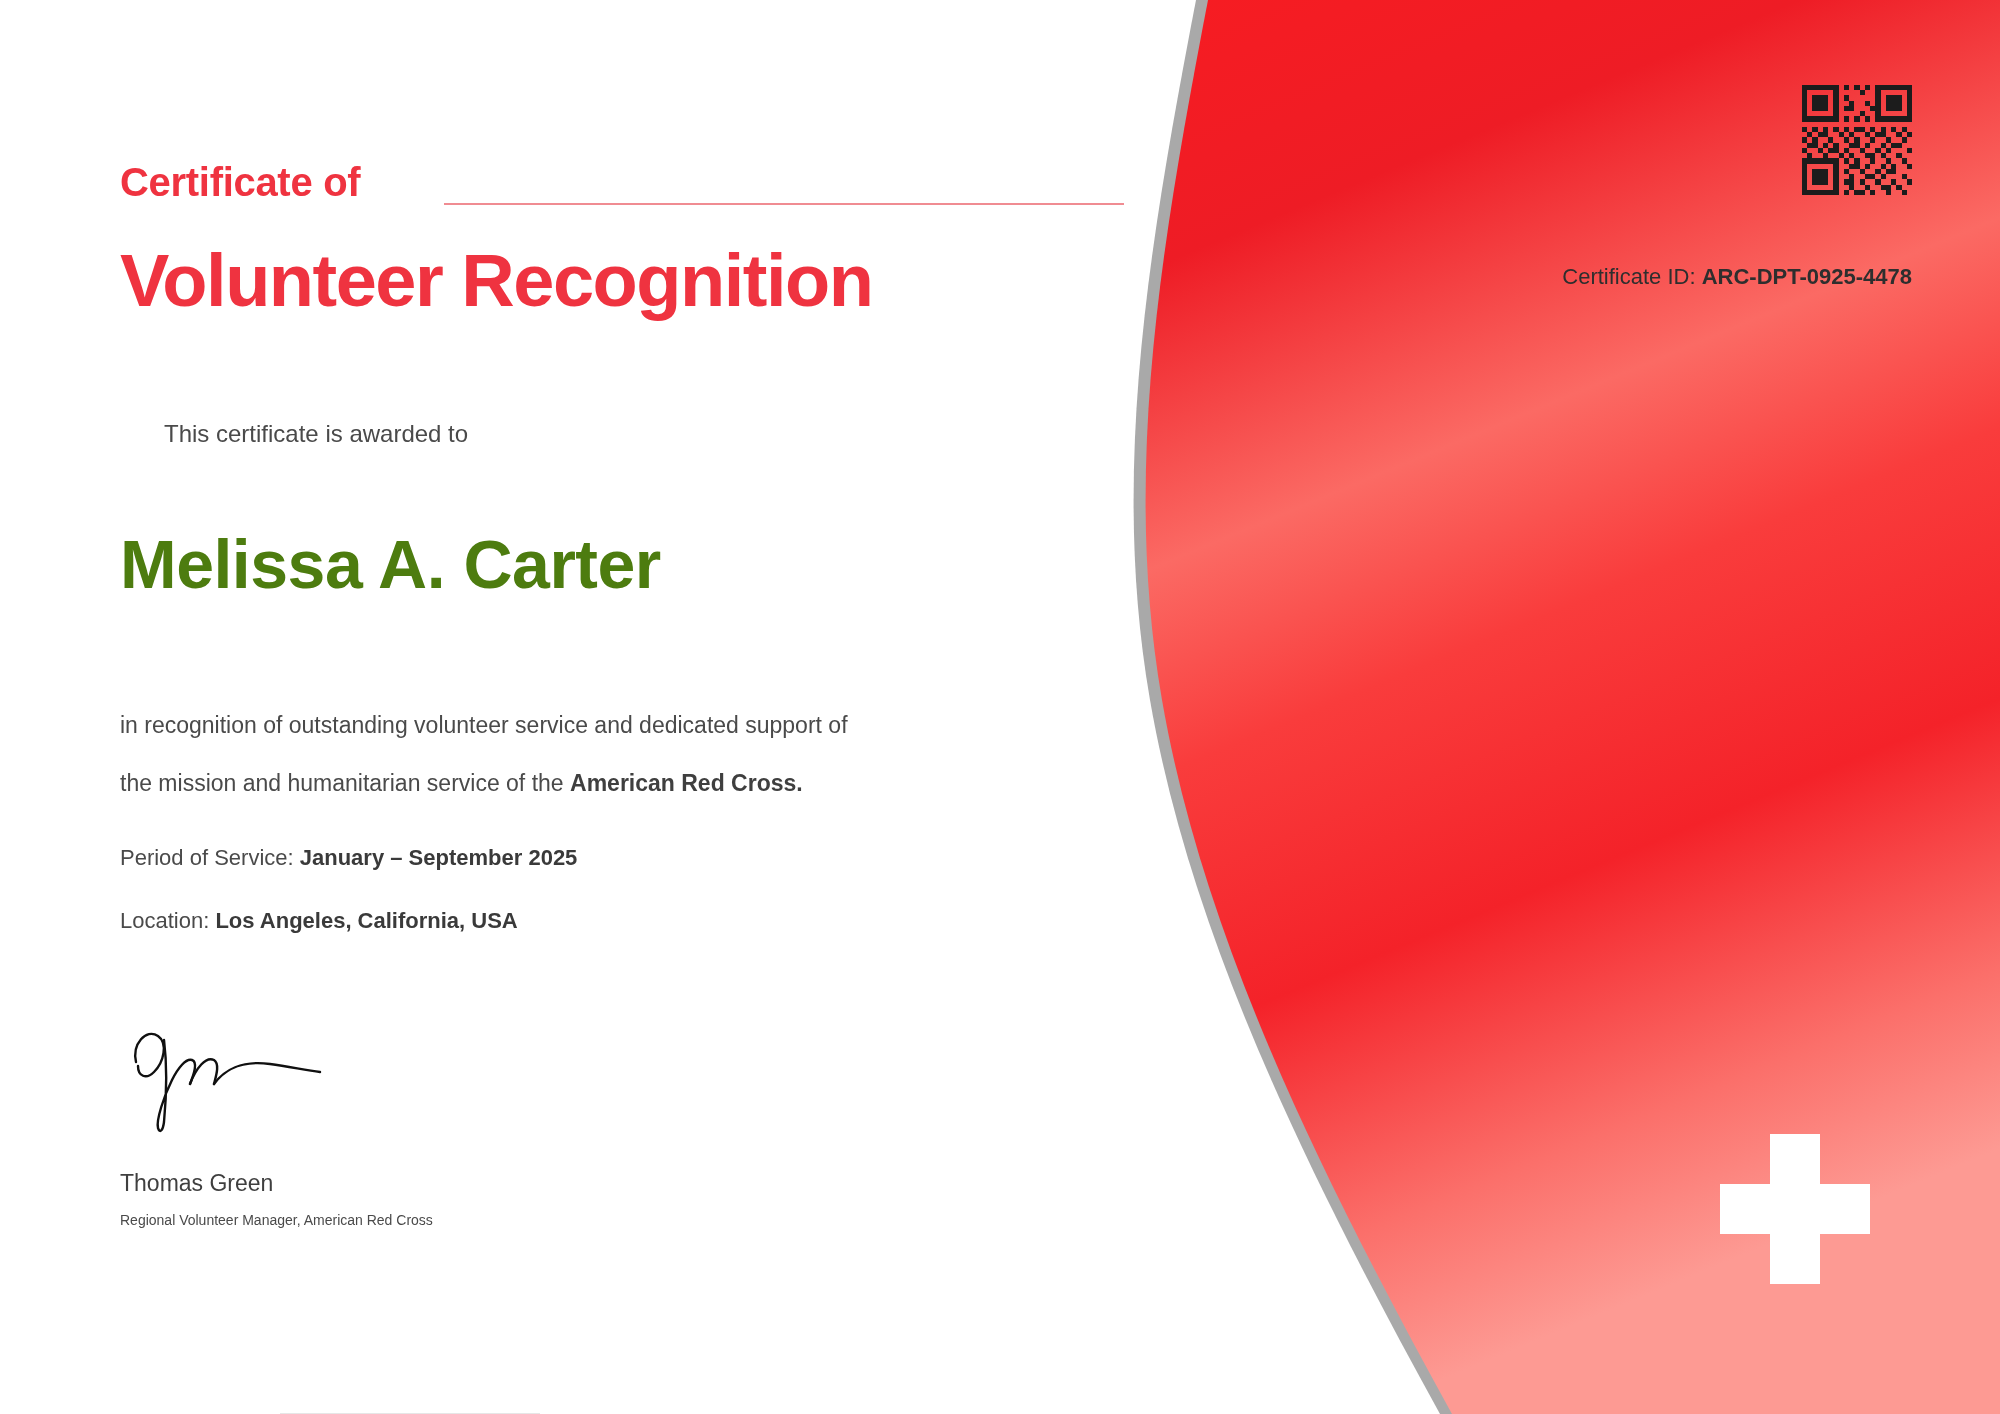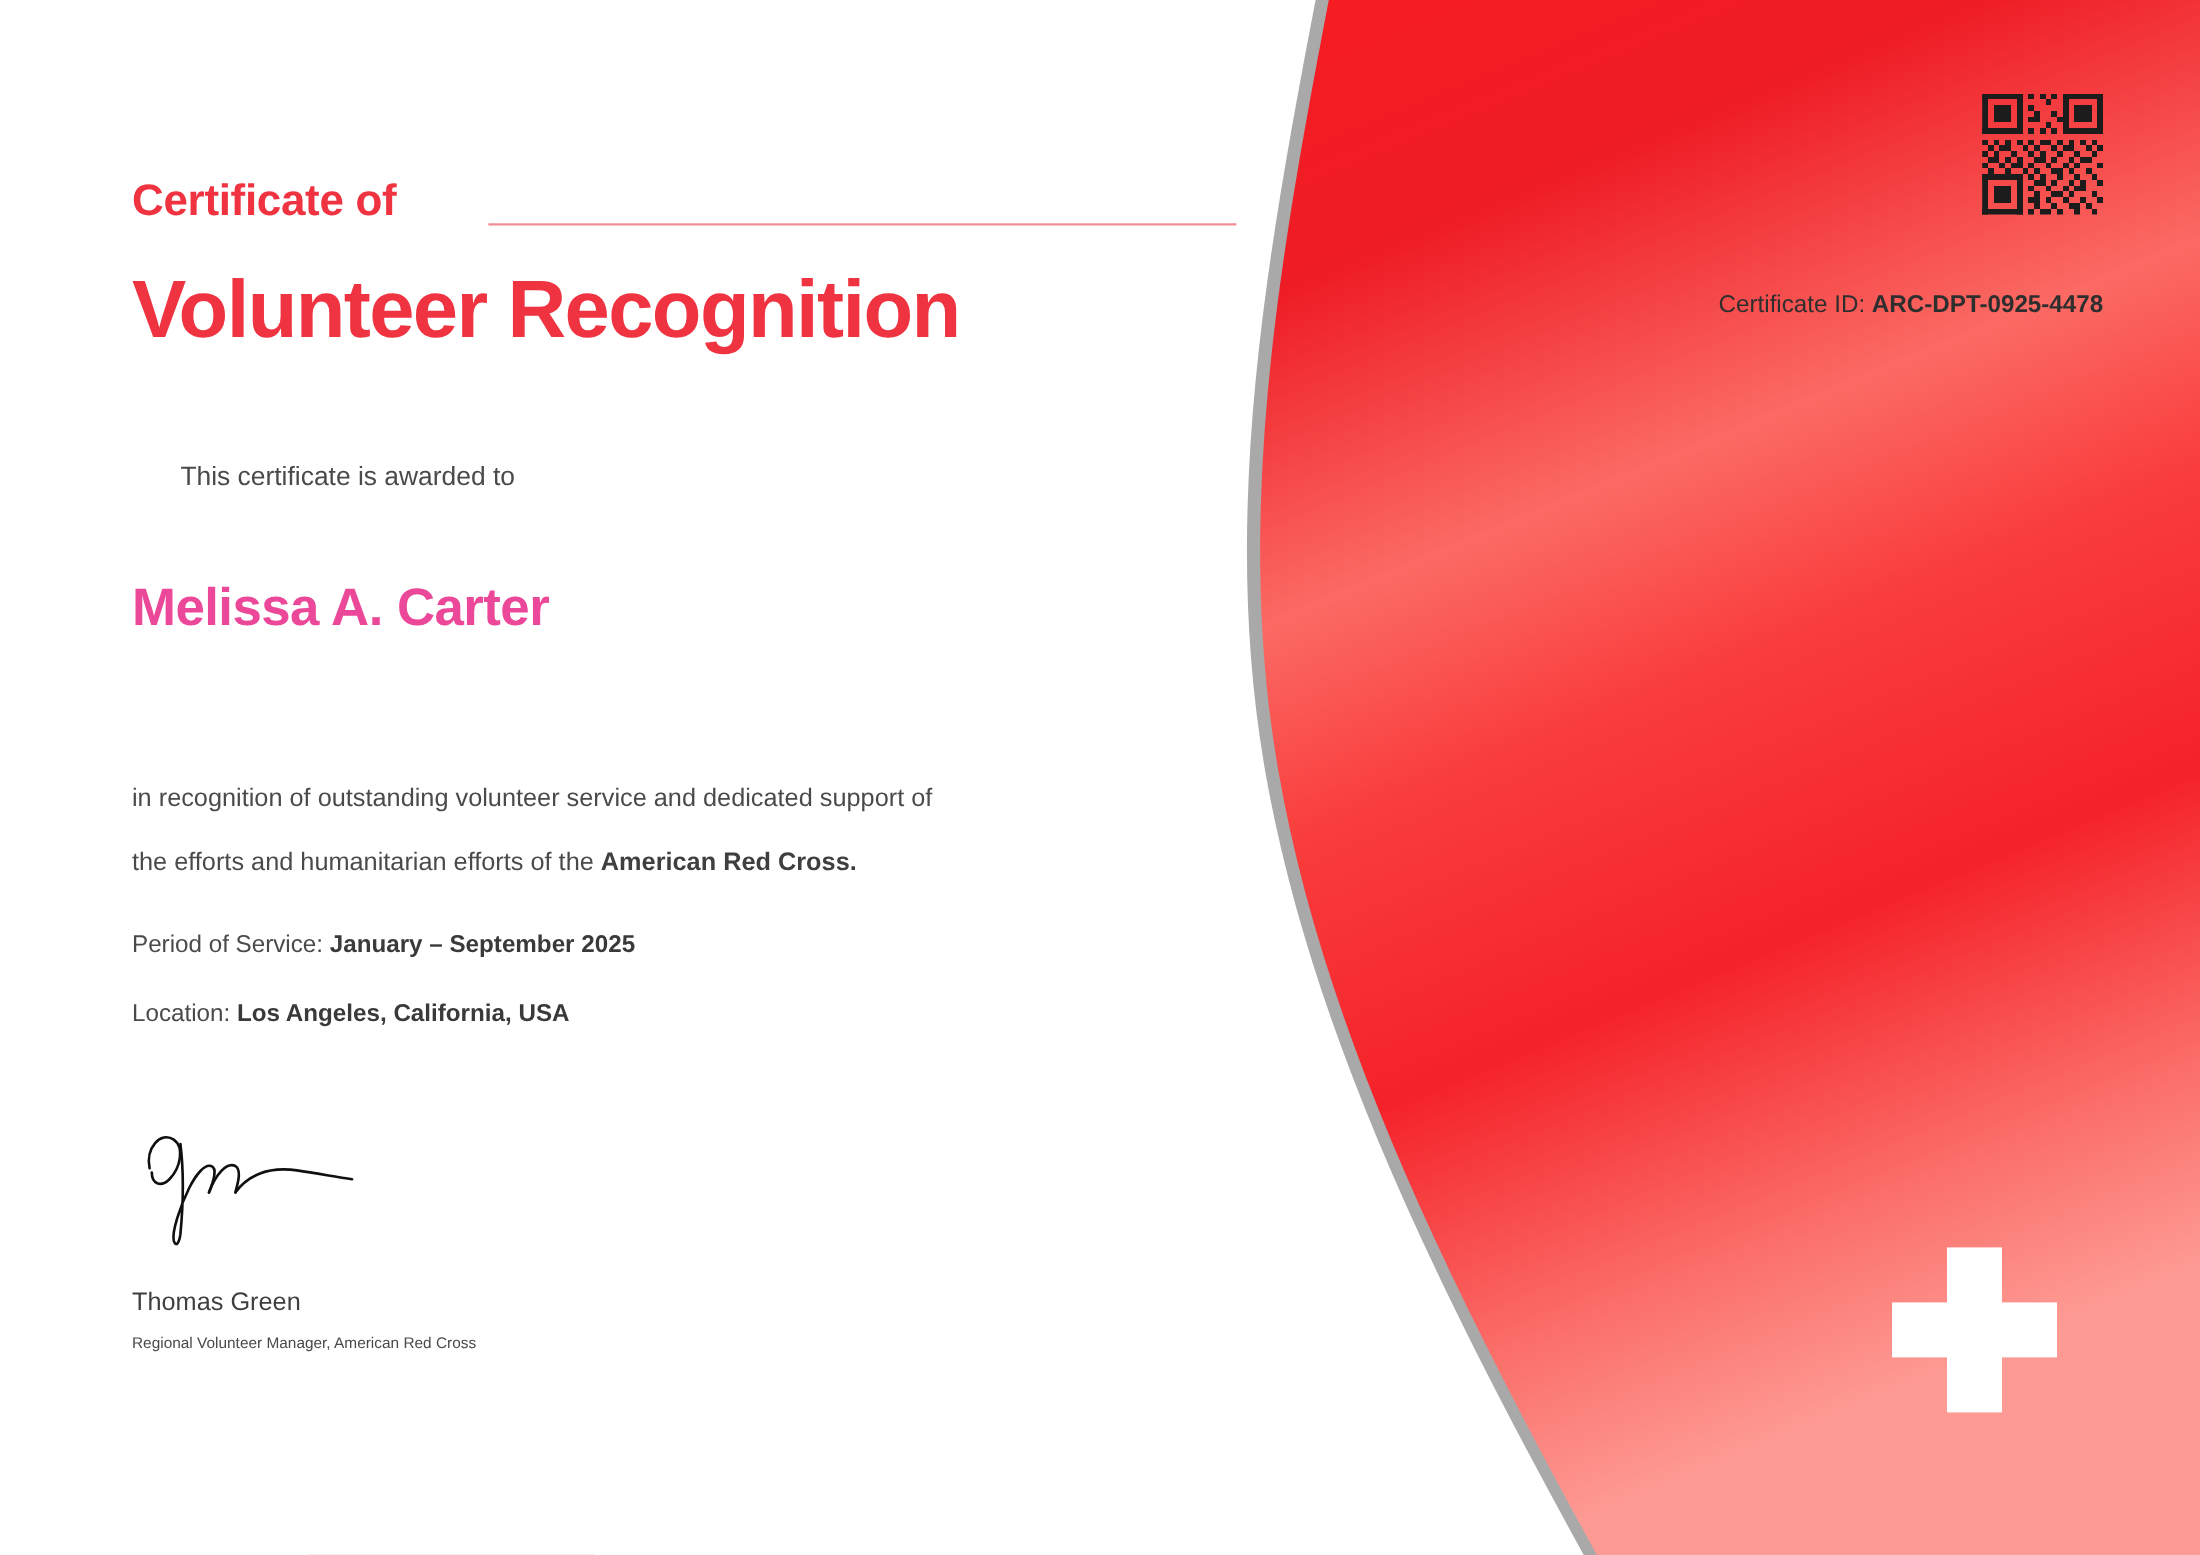--- a/index.html
+++ b/index.html
@@ -85,23 +85,23 @@
     top: 420px;
     font-size: 24px;
     color: #4a4a4a;
     margin-left: 44px;
   }
 
   .recipient {
     position: absolute;
     left: 0;
     top: 525px;
-    font-size: 48px;
+    font-size: 68px;
     font-weight: bold;
-    color: #ec4899;
+    color: #4d7c0f;
     letter-spacing: -0.5px;
     white-space: nowrap;
   }
 
   .body-line {
     position: absolute;
     left: 0;
     font-size: 23px;
     color: #4a4a4a;
   }
@@ -360,21 +360,21 @@
 
     <div class="title-main">Volunteer Recognition</div>
 
     <div class="awarded-label">This certificate is awarded to</div>
 
     <div class="recipient">Melissa A. Carter</div>
 
     <div class="body-line body-line-1">in recognition of outstanding volunteer service and dedicated support of</div>
 
     <div class="body-line body-line-2">
-      <span>the efforts and humanitarian efforts of the </span><strong>American Red Cross.</strong>
+      <span>the mission and humanitarian service of the </span><strong>American Red Cross.</strong>
     </div>
 
     <div class="meta-line meta-period">
       <span>Period of Service: </span><strong>January – September 2025</strong>
     </div>
 
     <div class="meta-line meta-location">
       <span>Location: </span><strong>Los Angeles, California, USA</strong>
     </div>
 

